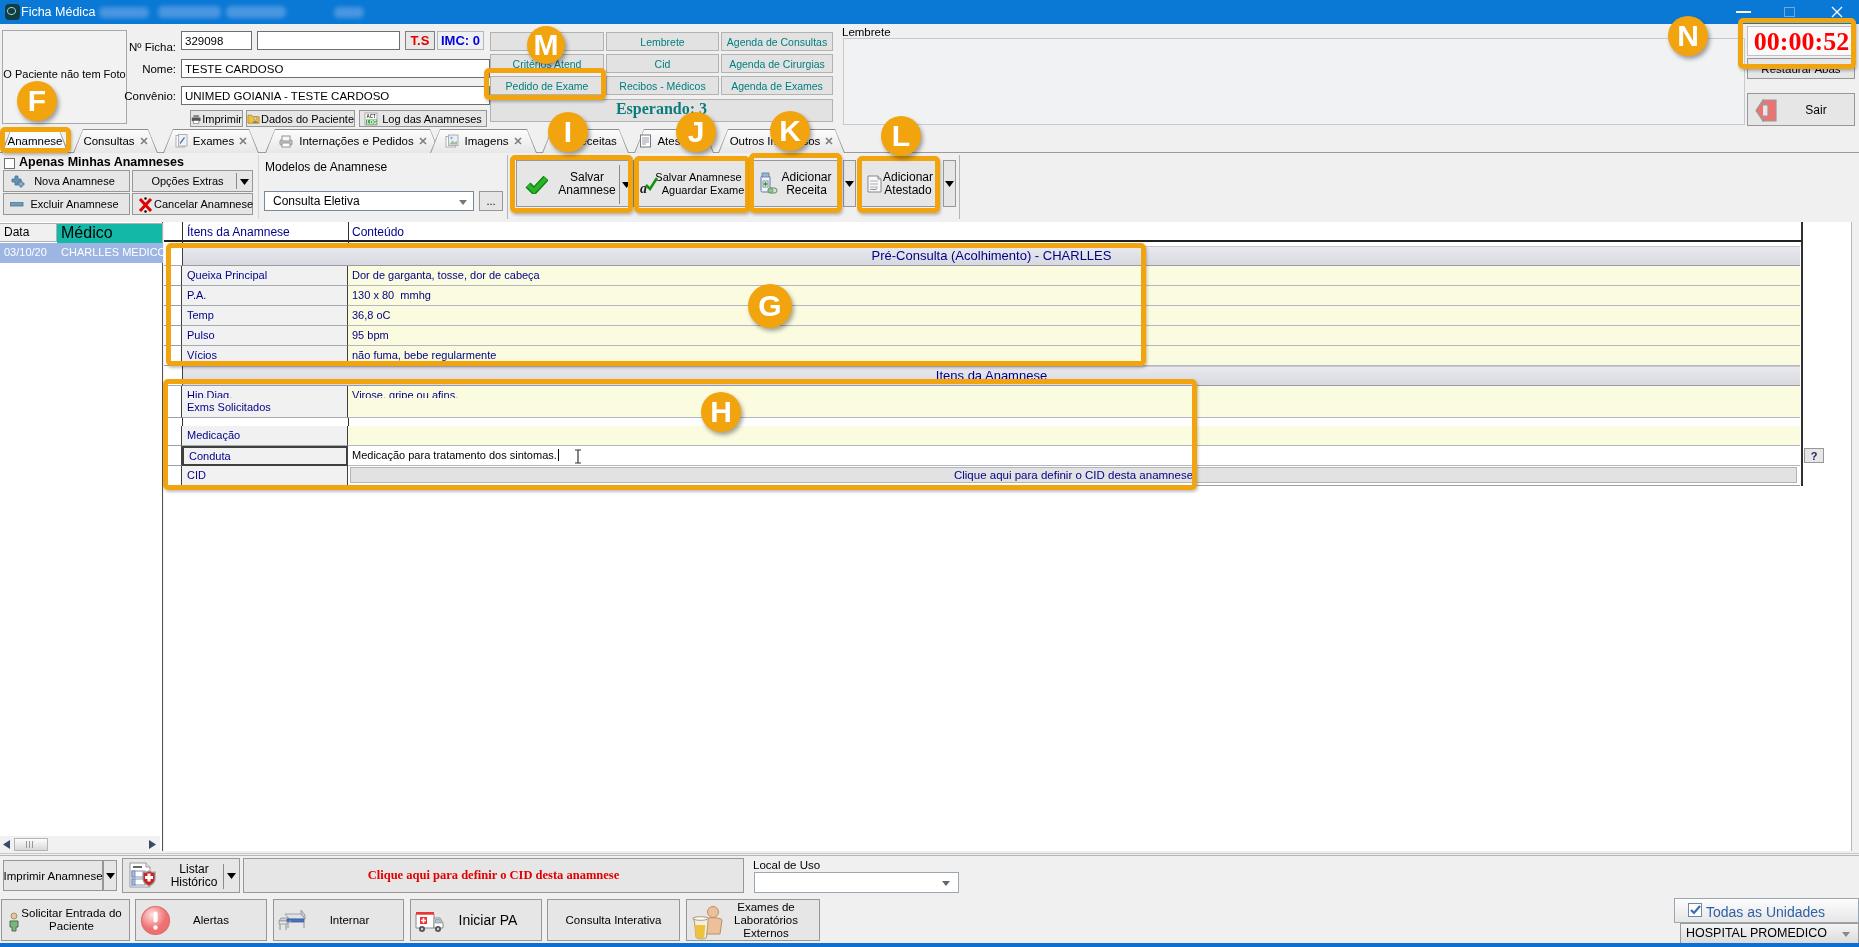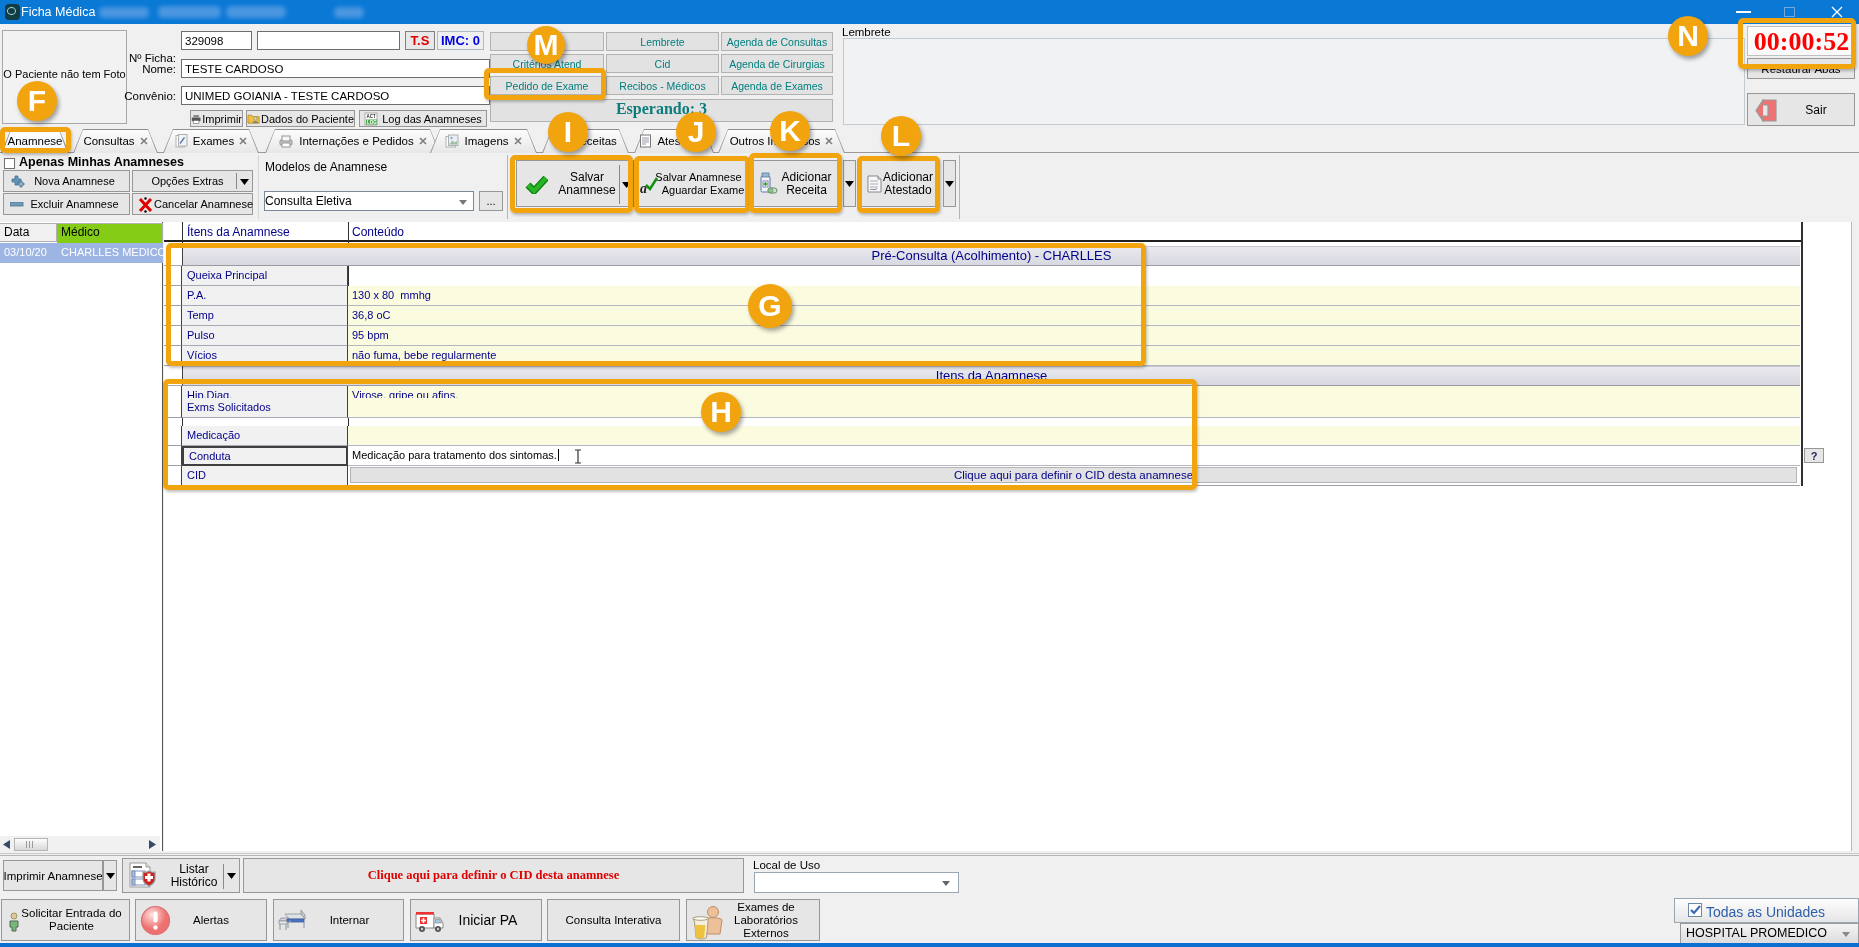--- a/index.html
+++ b/index.html
@@ -37,21 +37,21 @@
   <svg class="a" style="left:1831px;top:6px" width="12" height="12">
         <path d="M1 1 L11 11 M11 1 L1 11" stroke="#fff" stroke-width="1.3"></path>
       </svg>
 </div>
 
 <div class="a" id="toppanel" style="left:0;top:24px;width:1859px;height:104px;background:#f0f0f0">
 
   <div class="a" style="left:2px;top:6px;width:125px;height:94px;background:#f2f2f2;border:1px solid #a8a8a8"></div>
   <div class="a" style="left:2px;top:44px;width:125px;text-align:center;font-size:11px;white-space:nowrap">O Paciente não tem Foto</div>
 
-  <div class="lbl" style="left:96px;top:28px;width:80px;text-align:right">Nº Ficha:</div>
+  <div class="lbl" style="left:96px;top:17px;width:80px;text-align:right">Nº Ficha:</div>
   <div class="lbl" style="left:96px;top:39px;width:80px;text-align:right">Nome:</div>
   <div class="lbl" style="left:96px;top:66px;width:80px;text-align:right">Convênio:</div>
 
   <div class="fld" style="left:181px;top:7px;width:71px;height:19px">329098</div>
   <div class="fld" style="left:257px;top:7px;width:143px;height:19px"></div>
   <div class="a" style="left:405px;top:7px;width:30px;height:19px;background:#e8e8e8;border:1px solid #808080;color:#e00000;font-weight:bold;font-size:13px;text-align:center;line-height:17px">T.S</div>
   <div class="a" style="left:437px;top:7px;width:47px;height:19px;background:#eef0f2;border:1px solid #b0b8c0;color:#0000e0;font-weight:bold;font-size:13px;text-align:center;line-height:17px">IMC: 0</div>
   <div class="fld" style="left:181px;top:35px;width:309px;height:19px">TESTE CARDOSO</div>
   <div class="fld" style="left:181px;top:62px;width:309px;height:19px">UNIMED GOIANIA - TESTE CARDOSO</div>
 
@@ -197,21 +197,21 @@
   <div class="btn" style="left:132px;top:40px;width:121px;height:22px">
     <svg class="a" style="left:5px;top:3px" width="15" height="16" viewBox="0 0 15 16">
           <path d="M2 2 L13 14 M13 2 L2 14" stroke="#e00000" stroke-width="3"></path>
           <circle cx="7.5" cy="1.5" r="1.2" fill="#000"></circle>
           <circle cx="7.5" cy="14.5" r="1.2" fill="#000"></circle>
         </svg>
     <span style="margin-left:22px">Cancelar Anamnese</span>
       </div>
   <div class="a" style="left:258px;top:2px;width:1px;height:64px;background:#d5d5d5"></div>
   <div class="lbl" style="left:265px;top:7px;font-size:12px">Modelos de Anamnese</div>
-  <div class="a" style="left:264px;top:38px;width:210px;height:20px;background:#fff;border:1px solid #7a8a99;font-size:12px;line-height:18px;padding-left:0">Consulta Eletiva
+  <div class="a" style="left:264px;top:38px;width:210px;height:20px;background:#fff;border:1px solid #7a8a99;font-size:12px;line-height:18px;padding-left:8px">Consulta Eletiva
     <svg class="a" style="right:6px;top:8px" width="8" height="5">
           <path d="M0 0 h8 l-4 5 z" fill="#777"></path>
         </svg></div>
   <div class="btn" style="left:479px;top:38px;width:24px;height:20px">...</div>
   <div class="a" style="left:507px;top:2px;width:1px;height:64px;background:#b5b5b5"></div>
 
   <div class="btn" style="left:516px;top:7px;width:118px;height:47px;font-size:12px">
     <svg class="a" style="left:8px;top:14px" width="23" height="19" viewBox="0 0 23 19">
           <path d="M3 10 L9 16 L21 3" stroke="#0e800e" stroke-width="7" fill="none"></path>
           <path d="M3 10 L9 16 L21 3" stroke="#27b427" stroke-width="4.2" fill="none"></path>
@@ -261,39 +261,40 @@
       </div>
   <div class="a" style="left:959px;top:2px;width:1px;height:64px;background:#b5b5b5"></div>
 </div>
 
 <div class="a" id="content" style="left:0;top:222px;width:1859px;height:633px">
 
   <div class="a" style="left:164px;top:0;width:1688px;height:629px;background:#fff;border-right:1px solid #b8b8b8"></div>
 
   <div class="a" style="left:0;top:0;width:163px;height:629px;background:#fff;border-right:1px solid #555"></div>
   <div class="a" style="left:0;top:1px;width:57px;height:19px;background:#f0f0f0;border:1px solid #b0b0b0;border-left:none;font-size:12px;line-height:17px;padding-left:4px">Data</div>
-  <div class="a" style="left:57px;top:1px;width:106px;height:36px;background:#84cc16;border:1px solid #b0b0b0;border-left:none;font-size:12px;line-height:17px;padding-left:4px">Médico</div>
+  <div class="a" style="left:57px;top:1px;width:106px;height:36px;background:#14b8a6;border:1px solid #b0b0b0;border-left:none;font-size:16px;line-height:17px;padding-left:4px">Médico</div>
   <div class="a" style="left:0;top:21px;width:163px;height:20px;background:#9cb5e2;color:#fff;font-size:11px;line-height:19px">
         <span style="position:absolute;left:4px">03/10/20</span>
         <span style="position:absolute;left:61px;white-space:nowrap">CHARLLES MEDICO</span>
       </div>
 
   <div class="a" style="left:164px;top:0;width:1638px;height:20px;background:#fff;border-bottom:2px solid #202020"></div>
   <div class="a" style="left:182px;top:0;width:1px;height:264px;background:#303030"></div>
   <div class="a" style="left:348px;top:0;width:1px;height:264px;background:#303030"></div>
   <div class="a" style="left:1801px;top:0;width:2px;height:264px;background:#303030"></div>
   <div class="a nav" style="left:187px;top:3px;font-size:12px">Ítens da Anamnese</div>
   <div class="a nav" style="left:352px;top:3px;font-size:12px">Conteúdo</div>
 
   <div class="a" style="left:164px;top:24px;width:19px;height:20px;background:#fff;border-right:1px solid #404040;border-bottom:1px solid #a4aab2"></div>
       <div class="a" style="left:166px;top:28px;width:5px;height:11px;background:#aac4e8"></div>
       <div class="ghead" style="top:24px">Pré-Consulta (Acolhimento) - CHARLLES</div>
   <div class="grow" style="top:44px">
         <div class="gsel"></div>
         <div class="glab">Queixa Principal</div>
+        <div class="gcon">Dor de garganta, tosse, dor de cabeça</div>
       </div>
   <div class="grow" style="top:64px">
         <div class="gsel"></div>
         <div class="glab">P.A.</div>
         <div class="gcon">130 x 80&nbsp;&nbsp;mmhg</div>
       </div>
   <div class="grow" style="top:84px">
         <div class="gsel"></div>
         <div class="glab">Temp</div>
         <div class="gcon">36,8 oC</div>

